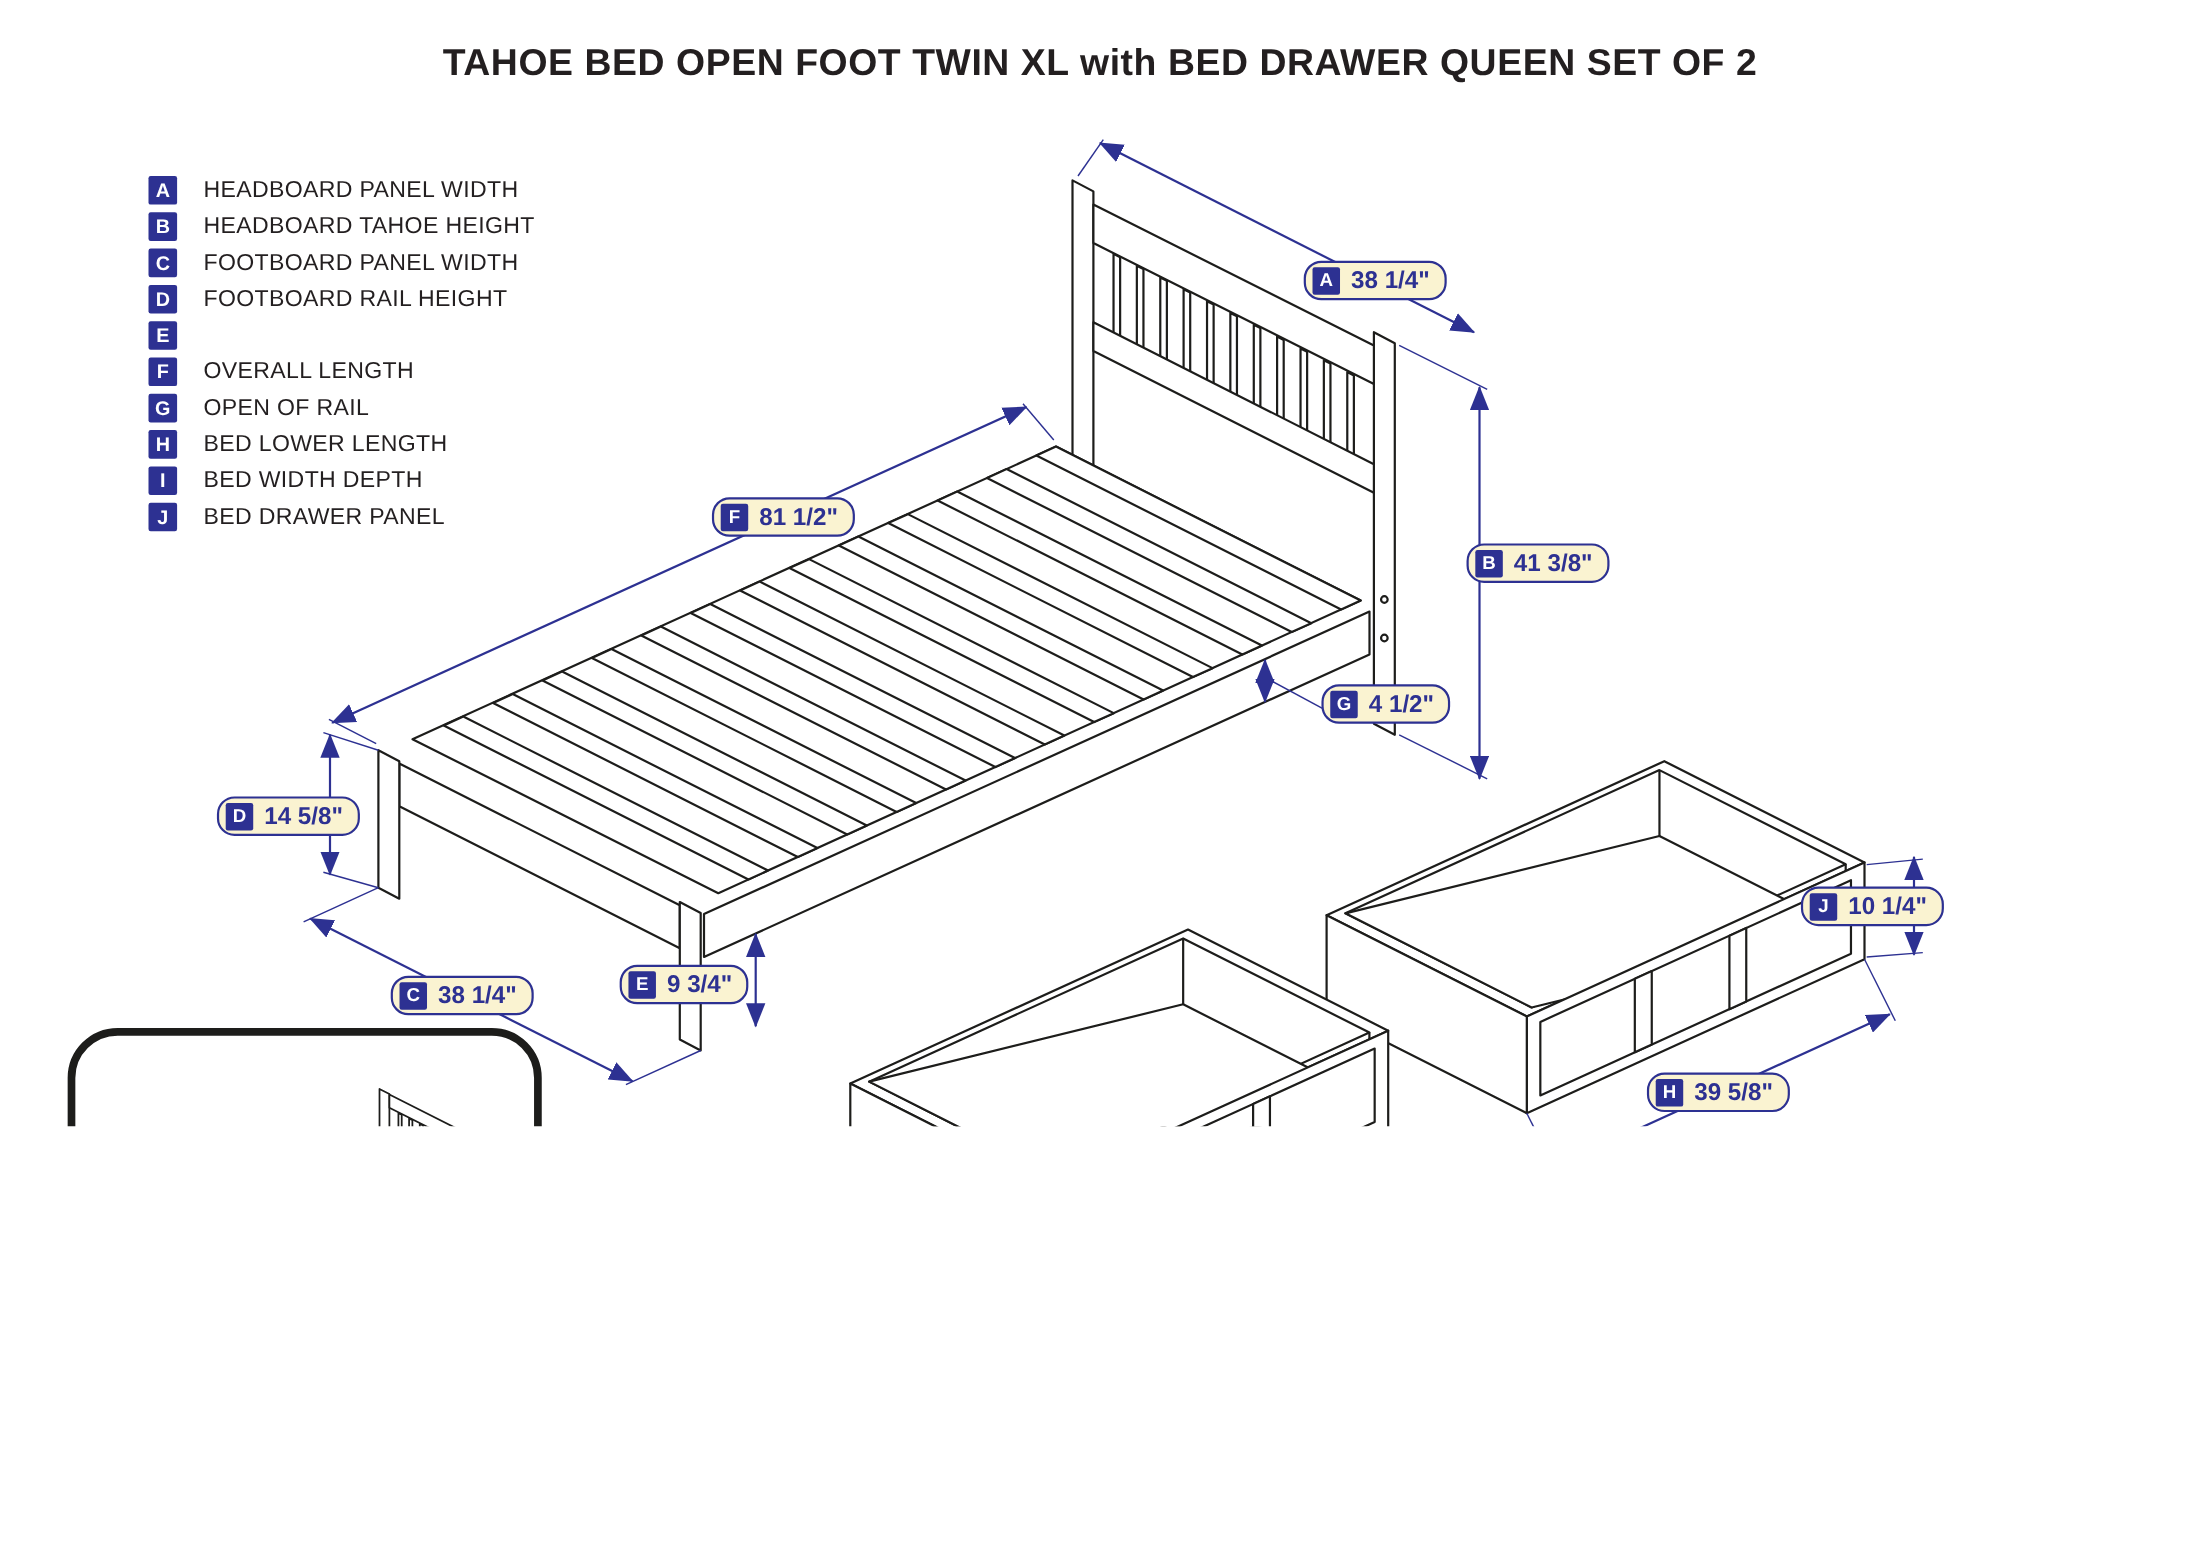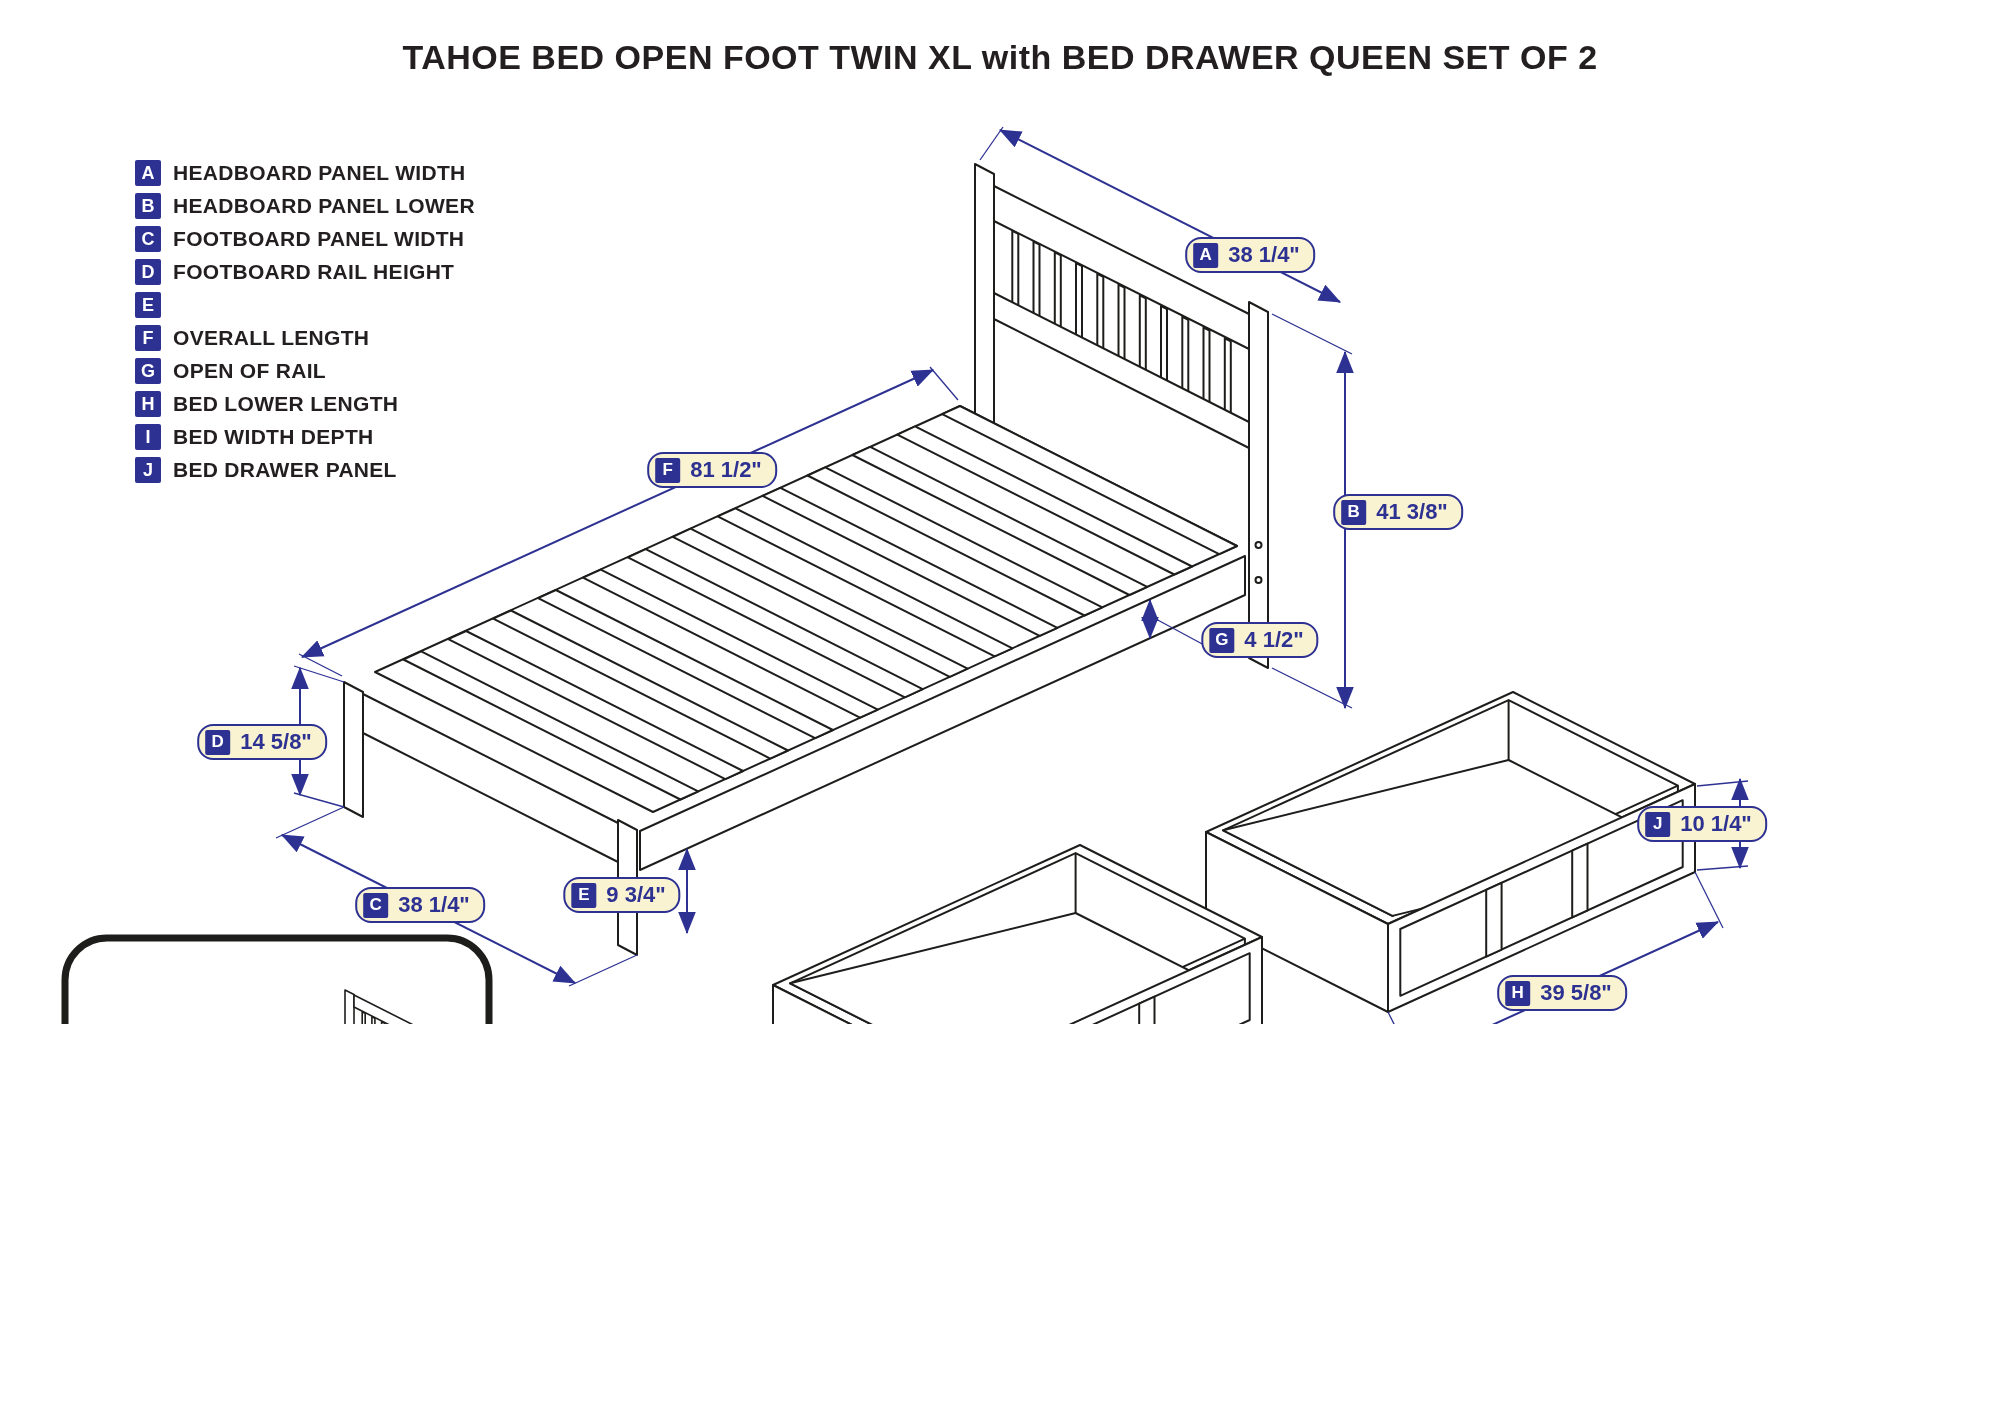--- a/index.html
+++ b/index.html
@@ -5,21 +5,21 @@
   html,body{margin:0;padding:0;background:#fff;}
   .page{position:relative;width:2000px;height:1024px;background:#fff;overflow:hidden;
         font-family:"Liberation Sans",sans-serif;}
   .title{position:absolute;top:38px;left:0;width:100%;text-align:center;
          font-size:34px;font-weight:bold;color:#231f20;letter-spacing:.5px;margin:0;}
   .legend{position:absolute;left:135px;top:160px;list-style:none;margin:0;padding:0;}
   .legend li{display:flex;align-items:center;height:26px;margin-bottom:7px;}
   .badge{display:flex;align-items:center;justify-content:center;width:26px;height:26px;
          background:#2d3192;color:#fff;font-weight:bold;font-size:18px;border-radius:2px;
          flex:0 0 26px;}
-  .legend .lbl{margin-left:12px;font-size:21px;font-weight:bold;color:#231f20;
+  .legend .lbl{margin-left:24px;font-size:21px;font-weight:normal;color:#231f20;
                letter-spacing:.3px;white-space:nowrap;}
   svg.draw{position:absolute;left:0;top:0;}
   .pill{position:absolute;transform:translate(-50%,-50%);display:inline-flex;align-items:center;
         background:#faf3d1;border:2.5px solid #2d3192;border-radius:16px;
         padding:3px 13px 3px 6px;white-space:nowrap;}
   .pill .badge{width:25px;height:25px;font-size:17px;flex:0 0 25px;}
   .pill .val{margin-left:10px;font-size:22px;font-weight:bold;color:#2d3192;}
 </style>
 </head>
 <body>
@@ -28,21 +28,21 @@
 
   <h1 class="title">TAHOE BED OPEN FOOT TWIN XL with BED DRAWER QUEEN SET OF 2</h1>
 
   <ul class="legend">
     <li>
         <span class="badge">A</span>
         <span class="lbl">HEADBOARD PANEL WIDTH</span>
       </li>
     <li>
         <span class="badge">B</span>
-        <span class="lbl">HEADBOARD PANEL LOWER</span>
+        <span class="lbl">HEADBOARD TAHOE HEIGHT</span>
       </li>
     <li>
         <span class="badge">C</span>
         <span class="lbl">FOOTBOARD PANEL WIDTH</span>
       </li>
     <li>
         <span class="badge">D</span>
         <span class="lbl">FOOTBOARD RAIL HEIGHT</span>
       </li>
     <li>

